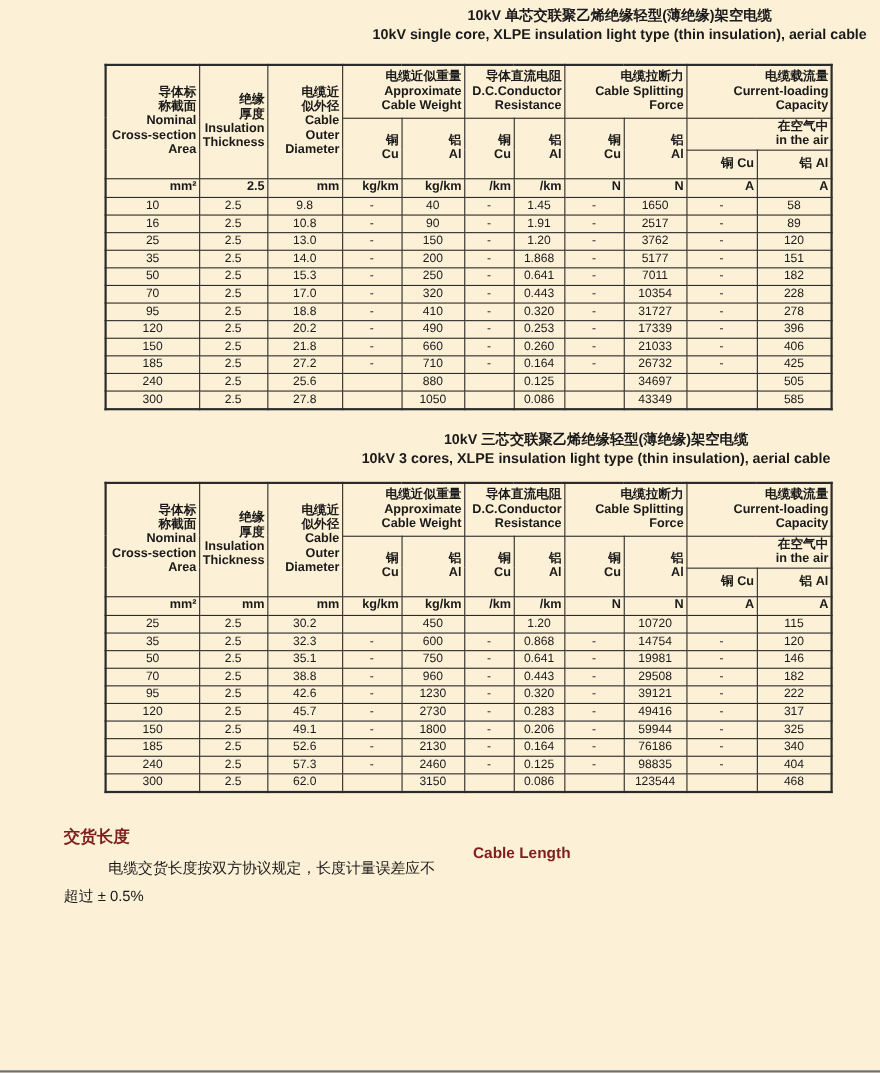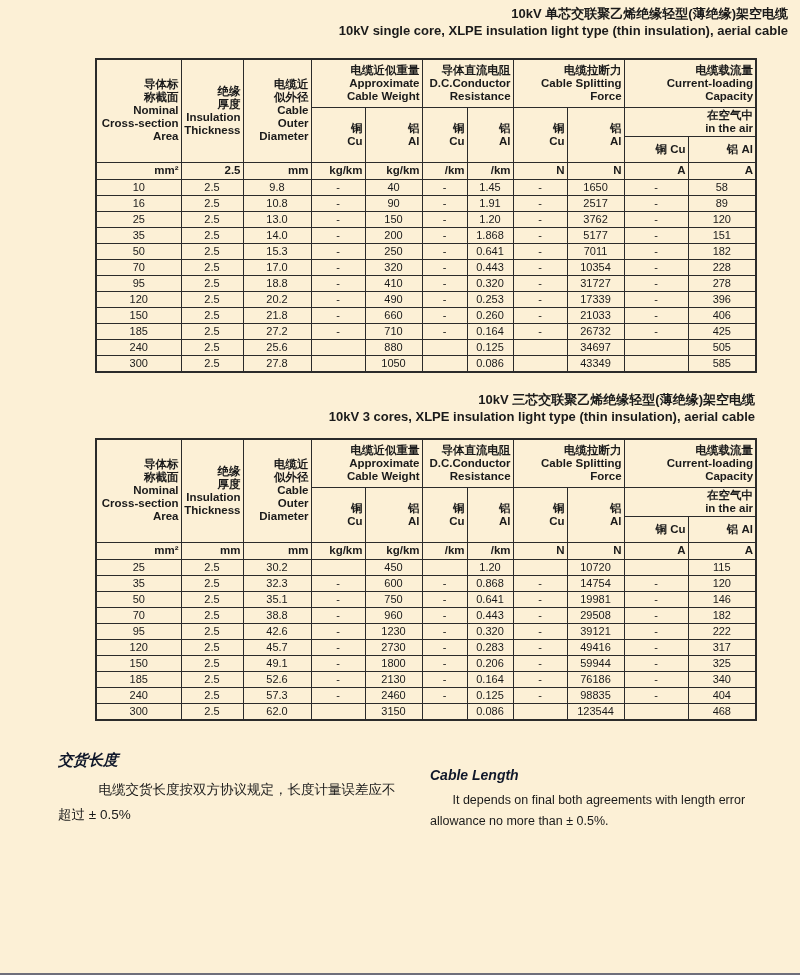--- a/index.html
+++ b/index.html
@@ -4,21 +4,21 @@
 <style>
   * { margin:0; padding:0; box-sizing:border-box; }
   html,body { width:800px; height:975px; }
   body {
     position:relative;
     background:#fcf0d6;
     color:#1a1a1a;
     font-family:"Liberation Sans", sans-serif;
     overflow:hidden;
   }
-  .title-block { position:absolute; text-align:right; font-weight:bold; font-size:13px; line-height:17px; }
+  .title-block { position:absolute; text-align:center; font-weight:bold; font-size:13px; line-height:17px; }
   #title1 { top:5px; right:12px; }
   #title2 { top:391px; right:45px; }
 
   table.cable-table {
     position:absolute; left:95px; width:660px;
     border-collapse:collapse; table-layout:fixed;
     background:#fcf0d6;
     border:2px solid #2b2b2b;
   }
   #table1 { top:58px; }
@@ -34,21 +34,21 @@
   .cable-table th.pre { white-space:pre-line; }
   tr.hr1 th { height:48px; }
   tr.hr2 th { height:24px; }
   tr.hr3 th { height:26px; }
   tr.units th { height:17px;margin-left:16px; }
   .cable-table tbody td { height:16px; font-weight:normal; }
 
   .footer-col { position:absolute; }
   #footer-zh { left:58px; top:751px; width:348px; }
   #footer-en { left:430px; top:755px; width:366px; }
-  .footer-heading { color:#0f172a; font-weight:bold;font-style:italic; }
+  .footer-heading { color:#7f1d1d; font-weight:bold; }
   #footer-zh .footer-heading { font-size:15px; margin-bottom:8px; }
   #footer-en .footer-heading { font-size:14px; margin-bottom:7px;margin-top:12px; }
   #footer-zh .footer-body { font-size:13.5px; line-height:1.85; text-indent:3em; }
   #footer-en .footer-body { font-size:12.5px; line-height:1.7; text-indent:1.8em; }
 
   #bottom-rule { position:absolute; left:0; bottom:0; width:800px; height:2px; background:#6e6e7a; }
 </style>
 </head>
 <body>
 
@@ -505,16 +505,15 @@
       </tr>
     </tbody>
 </table>
 
 <div class="footer-col" id="footer-zh">
   <div class="footer-heading">交货长度</div>
   <div class="footer-body">电缆交货长度按双方协议规定，长度计量误差应不超过 ± 0.5%</div>
 </div>
 <div class="footer-col" id="footer-en">
   <div class="footer-heading">Cable Length</div>
-  <div class="footer-body">It depends on final both agreements with length error allowance no more than ± 0.5%.</div>
 </div>
 
 <div id="bottom-rule"></div>
 
 </body></html>

